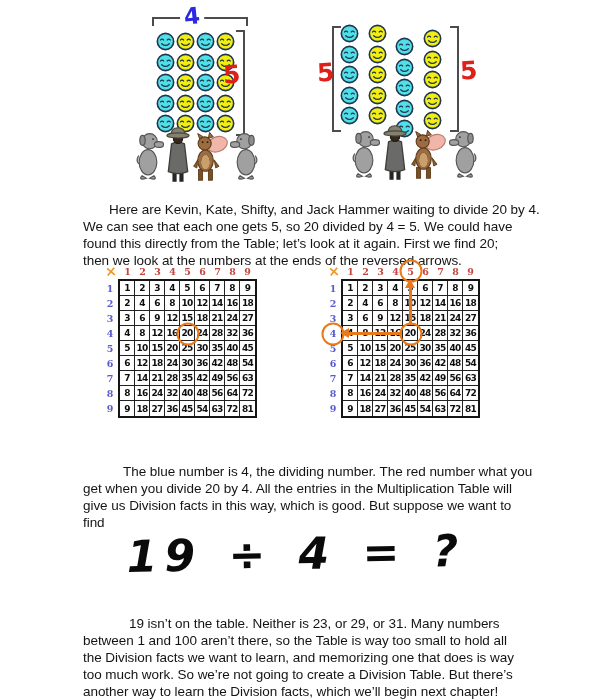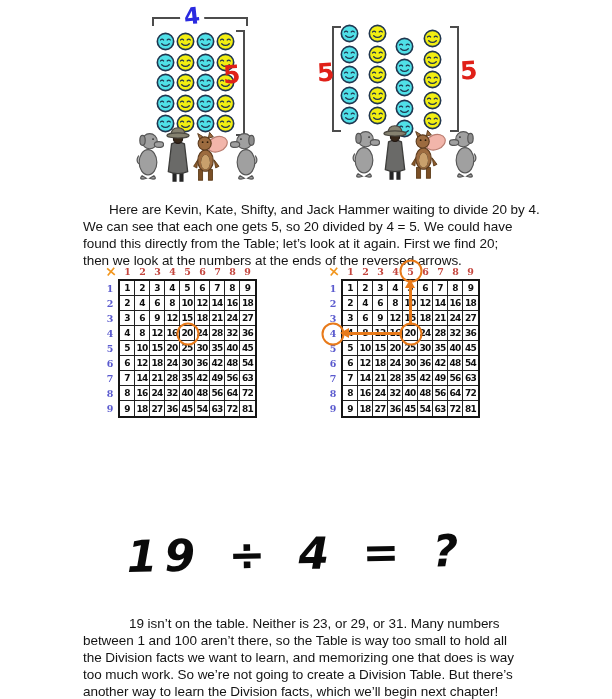--- a/index.html
+++ b/index.html
@@ -666,20 +666,24 @@
       </div>
       <div class="ann ann-circle" style="border-color: rgb(232, 122, 26); left: 85.5px; top: 70.5px;"></div>
       <div class="ann ann-circle" style="border-color: rgb(232, 122, 26); left: 85.5px; top: 8px;"></div>
       <div class="ann ann-circle" style="border-color: rgb(232, 122, 26); left: 8px; top: 70.5px;"></div>
       <div class="ann ann-line" style="left: 84.25px; top: 17px; width: 2.5px; height: 44.5px; background: rgb(232, 122, 26);"></div>
       <div class="ann ann-arrow" style="left: 80px; top: 16px; border-left: 5.5px solid transparent; border-right: 5.5px solid transparent; border-bottom: 9px solid rgb(232, 122, 26);"></div>
       <div class="ann ann-line" style="left: 17px; top: 69.25px; width: 59.5px; height: 2.5px; background: rgb(232, 122, 26);"></div>
       <div class="ann ann-arrow" style="left: 15px; top: 65px; border-top: 5.5px solid transparent; border-bottom: 5.5px solid transparent; border-right: 9px solid rgb(232, 122, 26);"></div>
     </div>
 
+  <p class="para" id="para2">The blue number is 4, the dividing number. The red number what you
+get when you divide 20 by 4. All the entries in the Multiplication Table will
+give us Division facts in this way, which is good. But suppose we want to
+find</p>
 
   <div class="equation">19 ÷ 4 = ?</div>
 
   <p class="para" id="para3">19 isn’t on the table. Neither is 23, or 29, or 31. Many numbers
 between 1 and 100 aren’t there, so the Table is way too small to hold all
 the Division facts we want to learn, and memorizing one that does is way
 too much work. So we’re not going to create a Division Table. But there’s
 another way to learn the Division facts, which we’ll begin next chapter!</p>
 
 </div>

